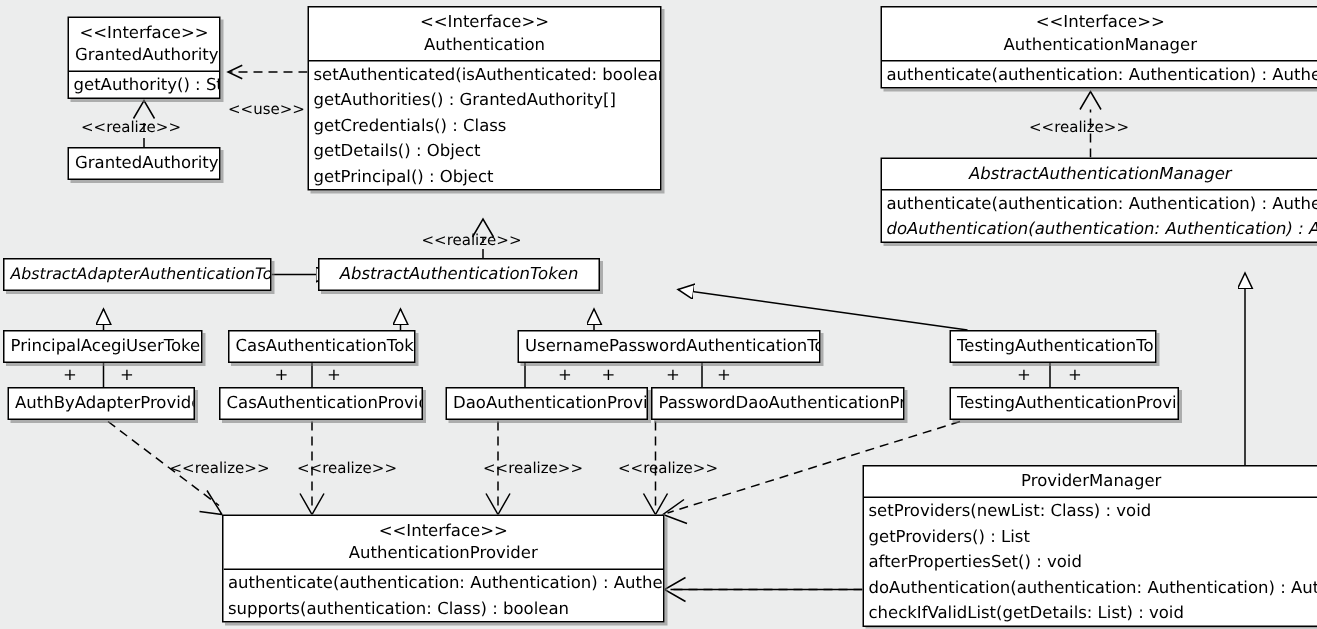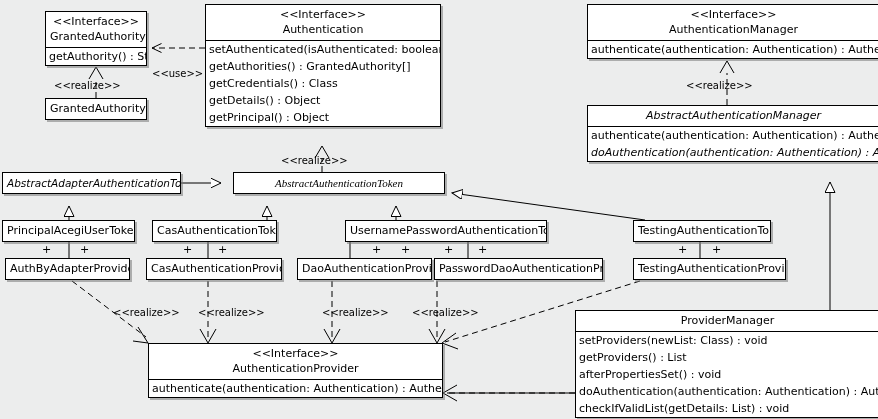--- a/index.html
+++ b/index.html
@@ -223,21 +223,21 @@
       <div class="op italic">doAuthentication(authentication: Authentication) : Authentication</div>
     </div>
   </div>
 
   <div class="cls abstract" style="left:2px;top:172px;width:179px;">
     <div class="hdr">
       <span class="cname" style="font-size:10.5px;">AbstractAdapterAuthenticationToken</span>
     </div>
   </div>
 
-  <div class="cls abstract" style="left:233px;top:172px;width:212px;font-family:Liberation Serif, serif;">
+  <div class="cls abstract" style="left:212px;top:172px;width:188px;">
     <div class="hdr">
       <span class="cname">AbstractAuthenticationToken</span>
     </div>
   </div>
 
   <div class="cls" style="left:2px;top:220px;width:133px;">
     <div class="hdr">
       <span class="cname">PrincipalAcegiUserToken</span>
     </div>
   </div>
@@ -291,20 +291,21 @@
   </div>
 
   <div class="cls" style="left:148px;top:343px;width:295px;">
     <div class="hdr">
       <span class="stereo">&lt;&lt;Interface&gt;&gt;</span>
       <span class="cname">AuthenticationProvider</span>
     </div>
     <div class="sep"></div>
     <div class="ops">
       <div class="op">authenticate(authentication: Authentication) : Authentication</div>
+      <div class="op">supports(authentication: Class) : boolean</div>
     </div>
   </div>
 
   <div class="cls" style="left:575px;top:310px;width:305px;">
     <div class="hdr">
       <span class="cname">ProviderManager</span>
     </div>
     <div class="sep"></div>
     <div class="ops">
       <div class="op">setProviders(newList: Class) : void</div>

